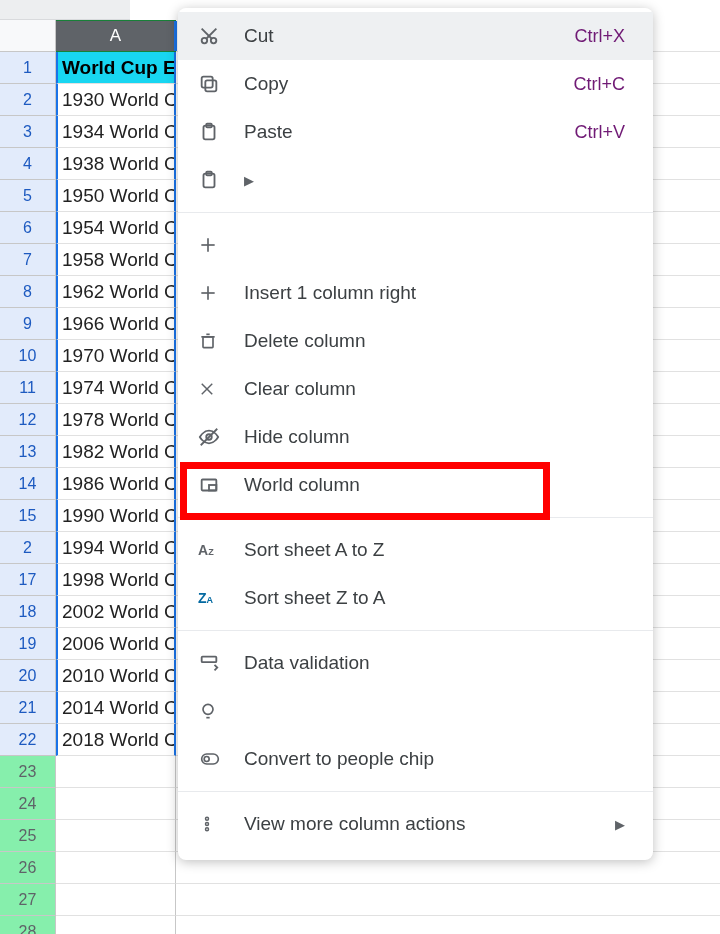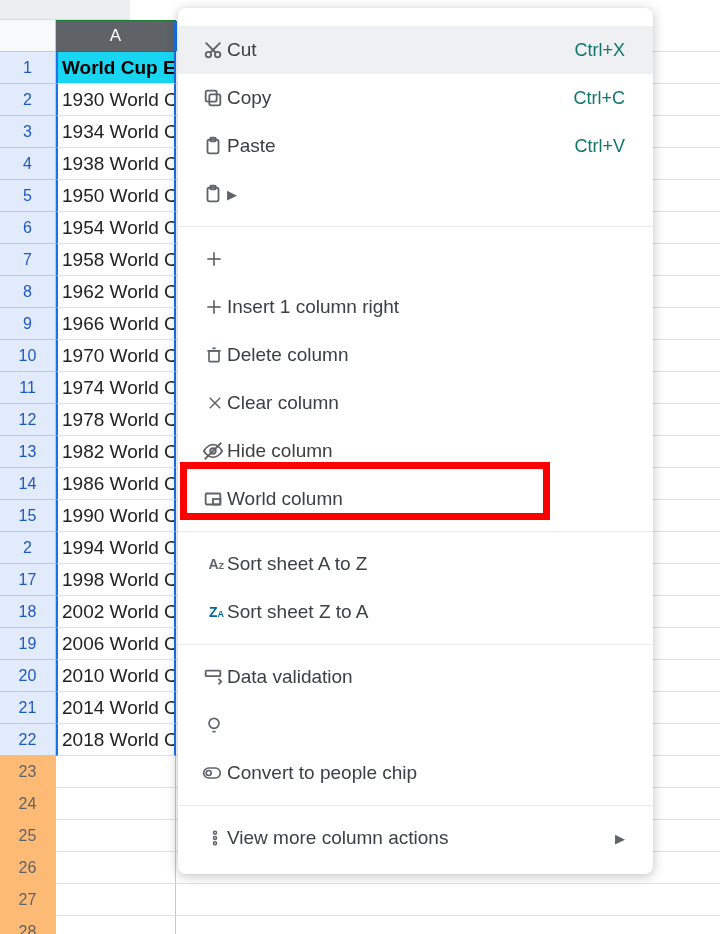--- a/index.html
+++ b/index.html
@@ -11,35 +11,35 @@
   
   .grid { position: absolute; top: 20px; left: 0; right: 0; }
   .colheads { display: flex; height: 32px; }
   .corner { width: 56px; background: #f8f9fa; border-right: 1px solid #c7c7c7; border-bottom: 1px solid #c7c7c7; }
   .colA { width: 120px; background: #5f6368; color: #fff; text-align: center; font-size: 17px; line-height: 30px; border: 1px solid #188038; border-left: none; position: relative; }
   .colA::after { content:""; position:absolute; right:-2px; top:0; bottom:0; width:3px; background:#1a73e8; }
   .rowhead-rest { flex: 1; background: #fff; border-bottom: 1px solid #e1e1e1; }
 
   .rows { }
   .row { display: flex; height: 32px; }
-  .rowhead { width: 56px; background:#fdba74; border-right:1px solid #c7c7c7; border-bottom:1px solid #c7c7c7; display:flex; align-items:center; justify-content:center; color:#5f6368; font-size:16px; }
+  .rowhead { width: 56px; background:#86efac; border-right:1px solid #c7c7c7; border-bottom:1px solid #c7c7c7; display:flex; align-items:center; justify-content:center; color:#5f6368; font-size:16px; }
   .rowhead.sel { background:#e2ebfb; color:#1d5ac0; }
   .cellA { width: 120px; border-right:1px solid #c7c7c7; border-bottom:1px solid #e1e1e1; display:flex; align-items:center; padding-left:6px; font-size:19px; color:#222; overflow:hidden; white-space:nowrap; }
   .cellA.header { background:#18d6f1; font-weight:700; color:#000; }
   .cellA.sel { border-left:2px solid #1a73e8; border-right:2px solid #1a73e8; padding-left:4px; }
   .row:last-child .cellA.sel { border-bottom:2px solid #1a73e8; }
   .cellRest { flex:1; border-bottom:1px solid #e1e1e1; }
 
   
-  .menu { position:absolute; left:178px; top:8px; width:475px; background:#fff; border-radius:8px; box-shadow:0 2px 12px rgba(0,0,0,.25); padding:18px 0 12px 0; }
+  .menu { position:absolute; left:178px; top:8px; width:475px; background:#fff; border-radius:8px; box-shadow:0 2px 12px rgba(0,0,0,.25); padding:4px 0 12px 0; }
   .menu-item { display:flex; align-items:center; height:48px; padding:0 28px 0 20px; font-size:19px; color:#3c4043; cursor:default; }
   .menu-item.hover { background:#eef0f2; }
-  .menu-item .ic { width:26px; height:26px; display:flex; align-items:center; justify-content:flex-end; margin-right:3px; }
+  .menu-item .ic { width:26px; height:26px; display:flex; align-items:center; justify-content:flex-start; margin-right:20px; }
   .menu-item .lbl { flex:1; }
-  .menu-item .shortcut { color:#0f766e; font-size:18px; }
+  .menu-item .shortcut { color:#701a75; font-size:18px; }
   .menu-item .chev { color:#5f6368; font-size:13px; }
   .menu-sep { height:1px; background:#e8eaed; margin:8px 0; }
   svg { stroke:#5f6368; stroke-width:2; fill:none; }
 
   .highlight-box { position:absolute; left:180px; top:462px; width:370px; height:58px; border:7px solid #ff0000; pointer-events:none; }
 </style>
 </head>
 <body>
 
 <div class="tab-bar"></div>

